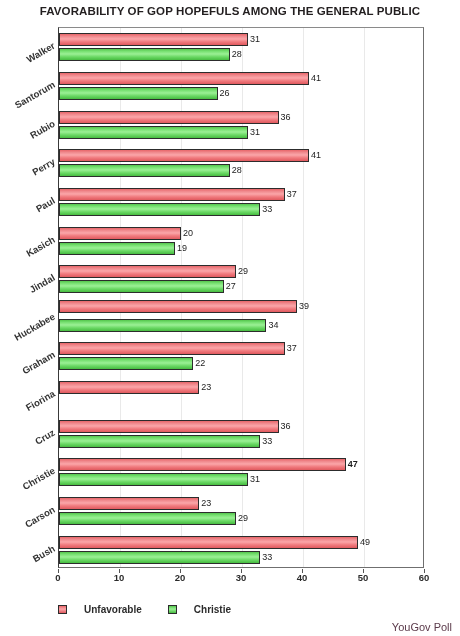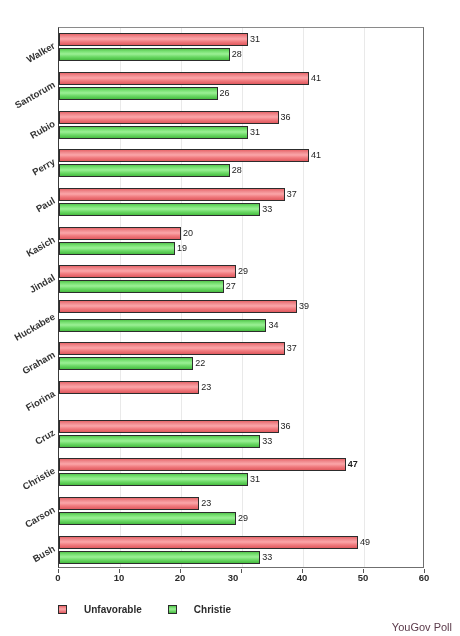--- a/index.html
+++ b/index.html
@@ -168,20 +168,21 @@
     font-size: 11px;
     color: #5b3a4a;
     white-space: nowrap;
   }
 </style>
 </head>
 <body>
 
 <div id="chart-root">
 
+  <div id="chart-title">FAVORABILITY OF GOP HOPEFULS AMONG THE GENERAL PUBLIC</div>
 
   <div id="plot-area">
     <div id="gridlines">
         <div class="gridline" style="left: 61px;"></div>
         <div class="gridline" style="left: 122px;"></div>
         <div class="gridline" style="left: 183px;"></div>
         <div class="gridline" style="left: 244px;"></div>
         <div class="gridline" style="left: 305px;"></div>
       </div>
     <div id="bars-layer">
@@ -341,21 +342,21 @@
       <div class="cat-label" style="left: 4px; width: 50px; top: 541.679px;">Bush</div>
     </div>
   <div id="xaxis-layer">
       <div class="xtick" style="left: 58px;"></div>
       <div class="xtick-label" style="left: 45px;">0</div>
       <div class="xtick" style="left: 119px;"></div>
       <div class="xtick-label" style="left: 106px;">10</div>
       <div class="xtick" style="left: 180px;"></div>
       <div class="xtick-label" style="left: 167px;">20</div>
       <div class="xtick" style="left: 241px;"></div>
-      <div class="xtick-label" style="left: 220px;">30</div>
+      <div class="xtick-label" style="left: 228px;">30</div>
       <div class="xtick" style="left: 302px;"></div>
       <div class="xtick-label" style="left: 289px;">40</div>
       <div class="xtick" style="left: 363px;"></div>
       <div class="xtick-label" style="left: 350px;">50</div>
       <div class="xtick" style="left: 424px;"></div>
       <div class="xtick-label" style="left: 411px;">60</div>
     </div>
 
   <div id="legend">
       <div class="legend-item">

